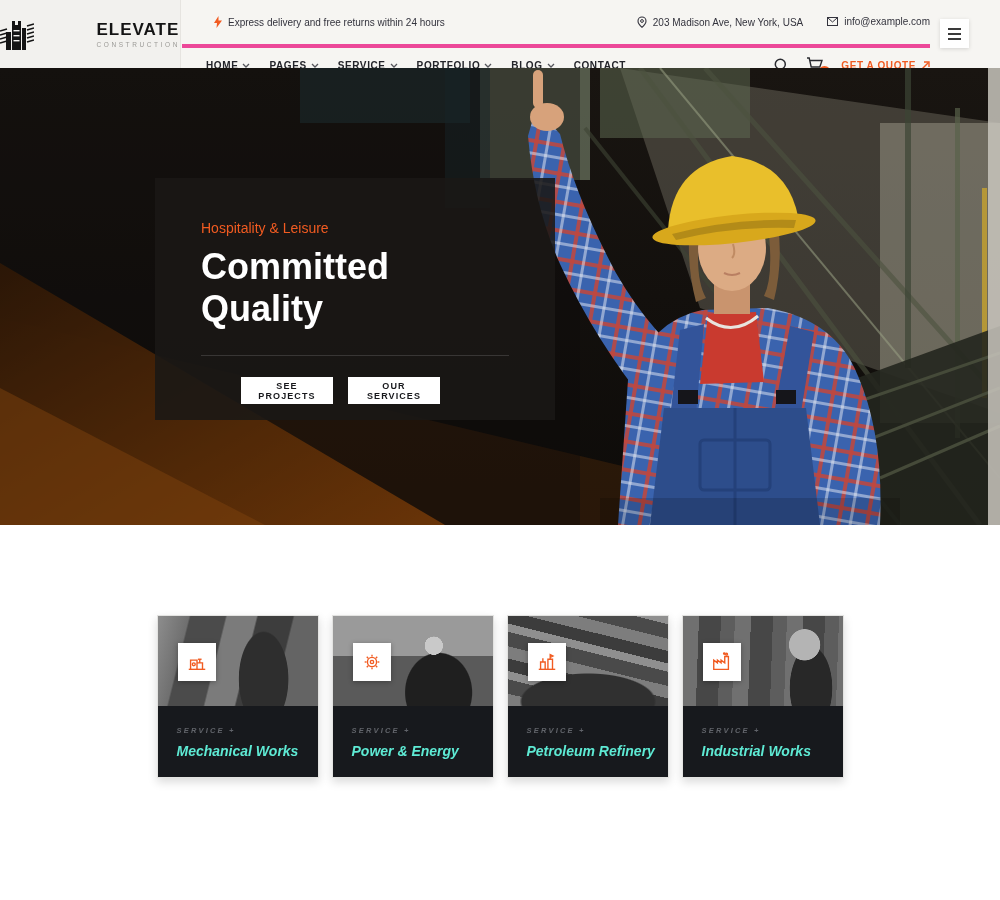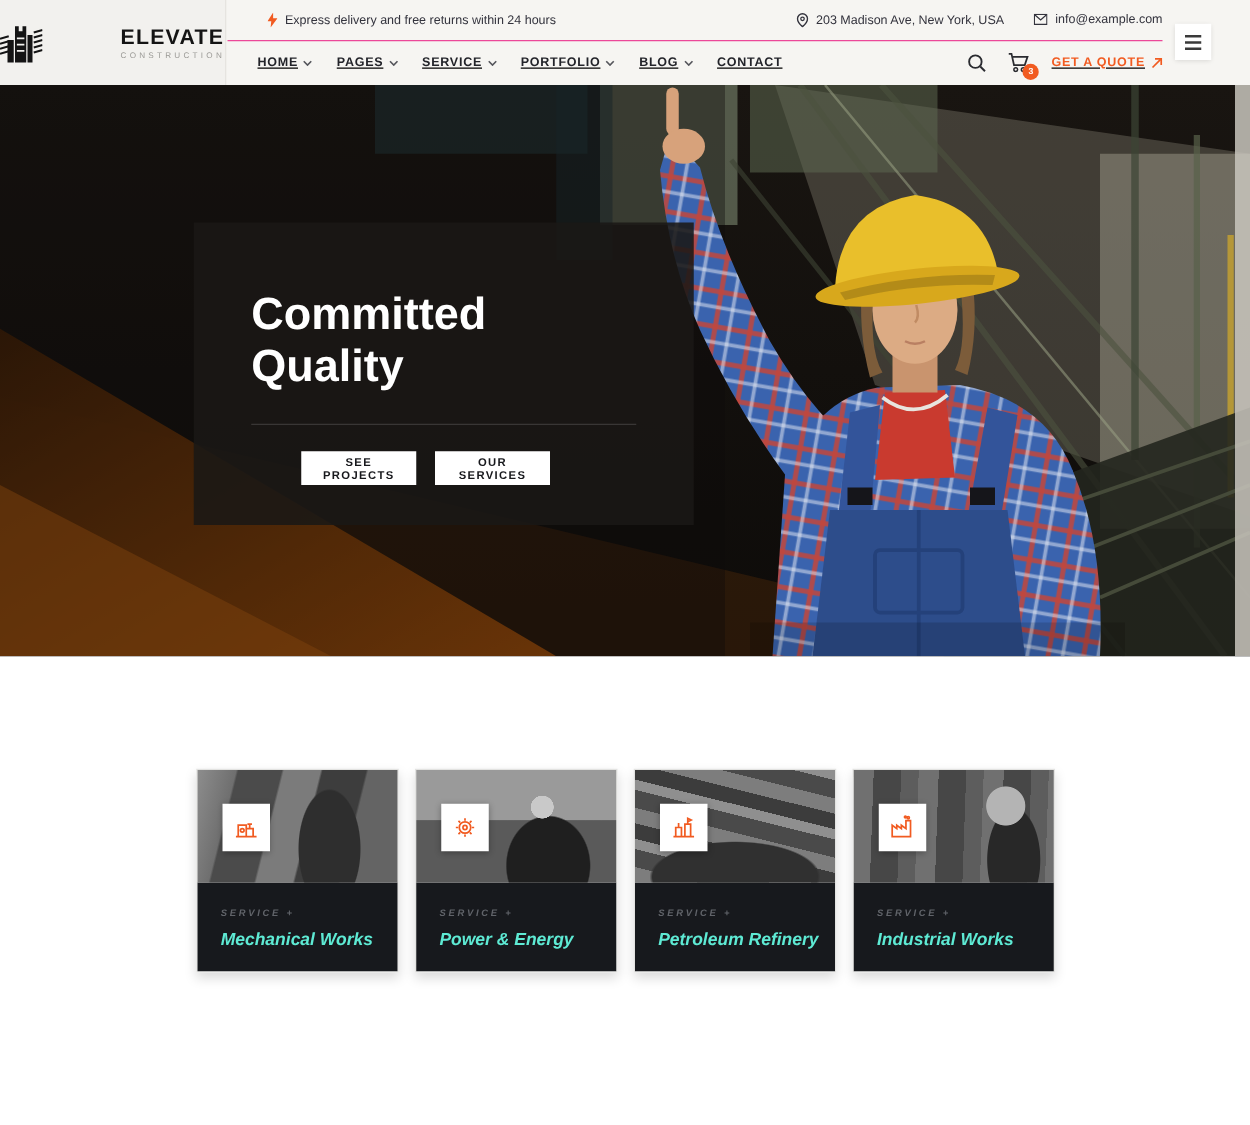--- a/index.html
+++ b/index.html
@@ -15,22 +15,22 @@
   .logo-block{
     position:absolute; left:0; top:0; width:181px; height:68px;
     background:#f2f1ee; border-right:1px solid #e6e4e0;
     display:flex; align-items:center; justify-content:space-between; gap:9px; cursor:pointer;
   }
   .logo-text .name{ font-size:17px; font-weight:bold; letter-spacing:1px; color:#141414; line-height:1; }
   .logo-text .tagline{ font-size:6.5px; letter-spacing:2.6px; color:#9b9a96; margin-top:3px; }
 
   .header-right{ margin-left:182px; margin-right:70px; height:68px; }
   .topbar{
-    height:33px; display:flex; align-items:center; justify-content:space-between;
-    border-bottom:1px solid #ec4899; padding-left:32px; font-size:10px; color:#33333d;
+    height:48px; display:flex; align-items:center; justify-content:space-between;
+    border-bottom:4px solid #ec4899; padding-left:32px; font-size:10px; color:#33333d;
   }
   .iconrow{ display:flex; align-items:center; gap:6px; }
   .contacts{ display:flex; align-items:flex-start; gap:24px; }
 
   .navrow{ height:34px; display:flex; align-items:center; justify-content:space-between; padding-left:24px;text-decoration:underline; }
   nav{ display:flex; gap:19px; }
   .nav-item{
     font-size:10px; font-weight:bold; letter-spacing:.6px; color:#23242a;
     display:flex; align-items:center; gap:4px; cursor:pointer; text-transform:uppercase;
   }
@@ -304,20 +304,21 @@
       <line x1="735" y1="340" x2="735" y2="457" stroke="#24417a" stroke-width="3"></line>
       <rect x="700" y="372" width="70" height="50" rx="4" fill="none" stroke="#24417a" stroke-width="3"></rect>
       <path d="M858 308 Q884 368 880 457 L824 457 Q842 372 824 318 Z" fill="url(#plaid)"></path>
       <rect x="600" y="430" width="300" height="27" fill="#000000" opacity=".15"></rect>
     </g>
 
     <rect x="988" y="0" width="12" height="457" fill="#c9c6bd" opacity=".85"></rect>
   </svg>
 
   <div class="hero-panel">
+    <div class="kicker">Hospitality &amp; Leisure</div>
     <div class="hero-title">
       <span>Committed Quality</span><br>
     </div>
     <hr class="panel-hr">
     <div class="hero-btns">
       <button class="btn">SEE PROJECTS</button>
       <button class="btn">OUR SERVICES</button>
     </div>
   </div>
 </section>

